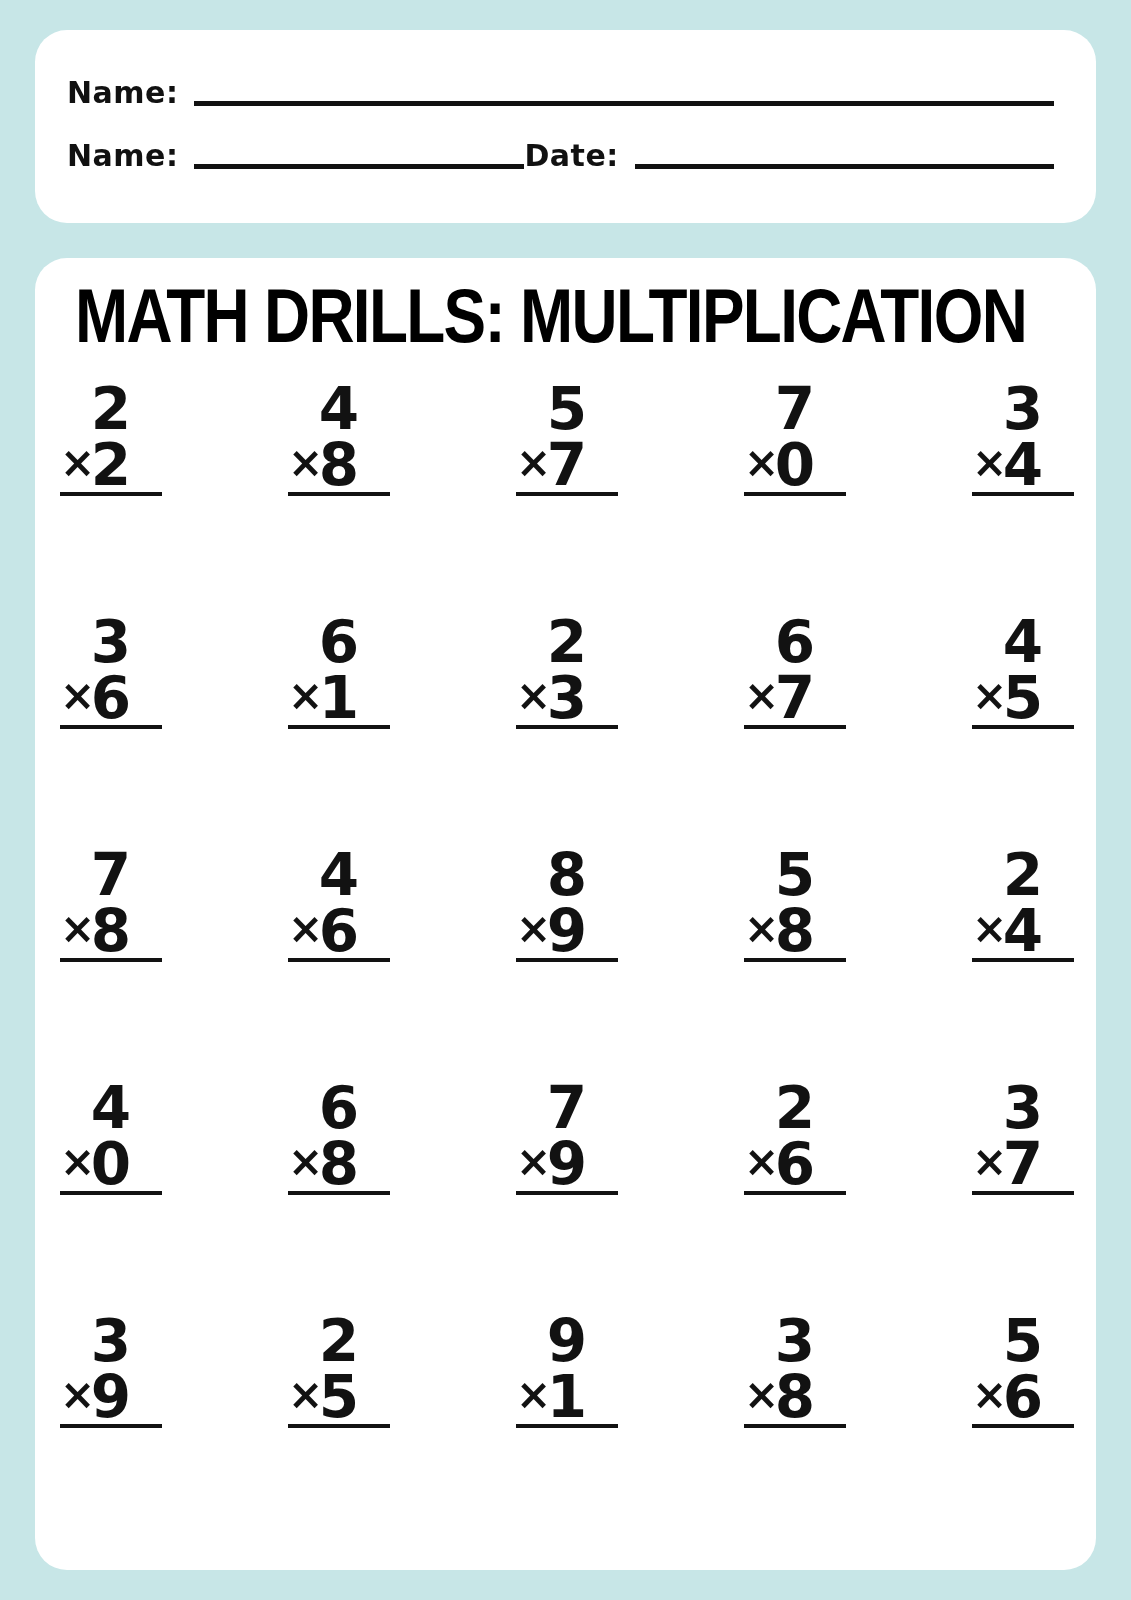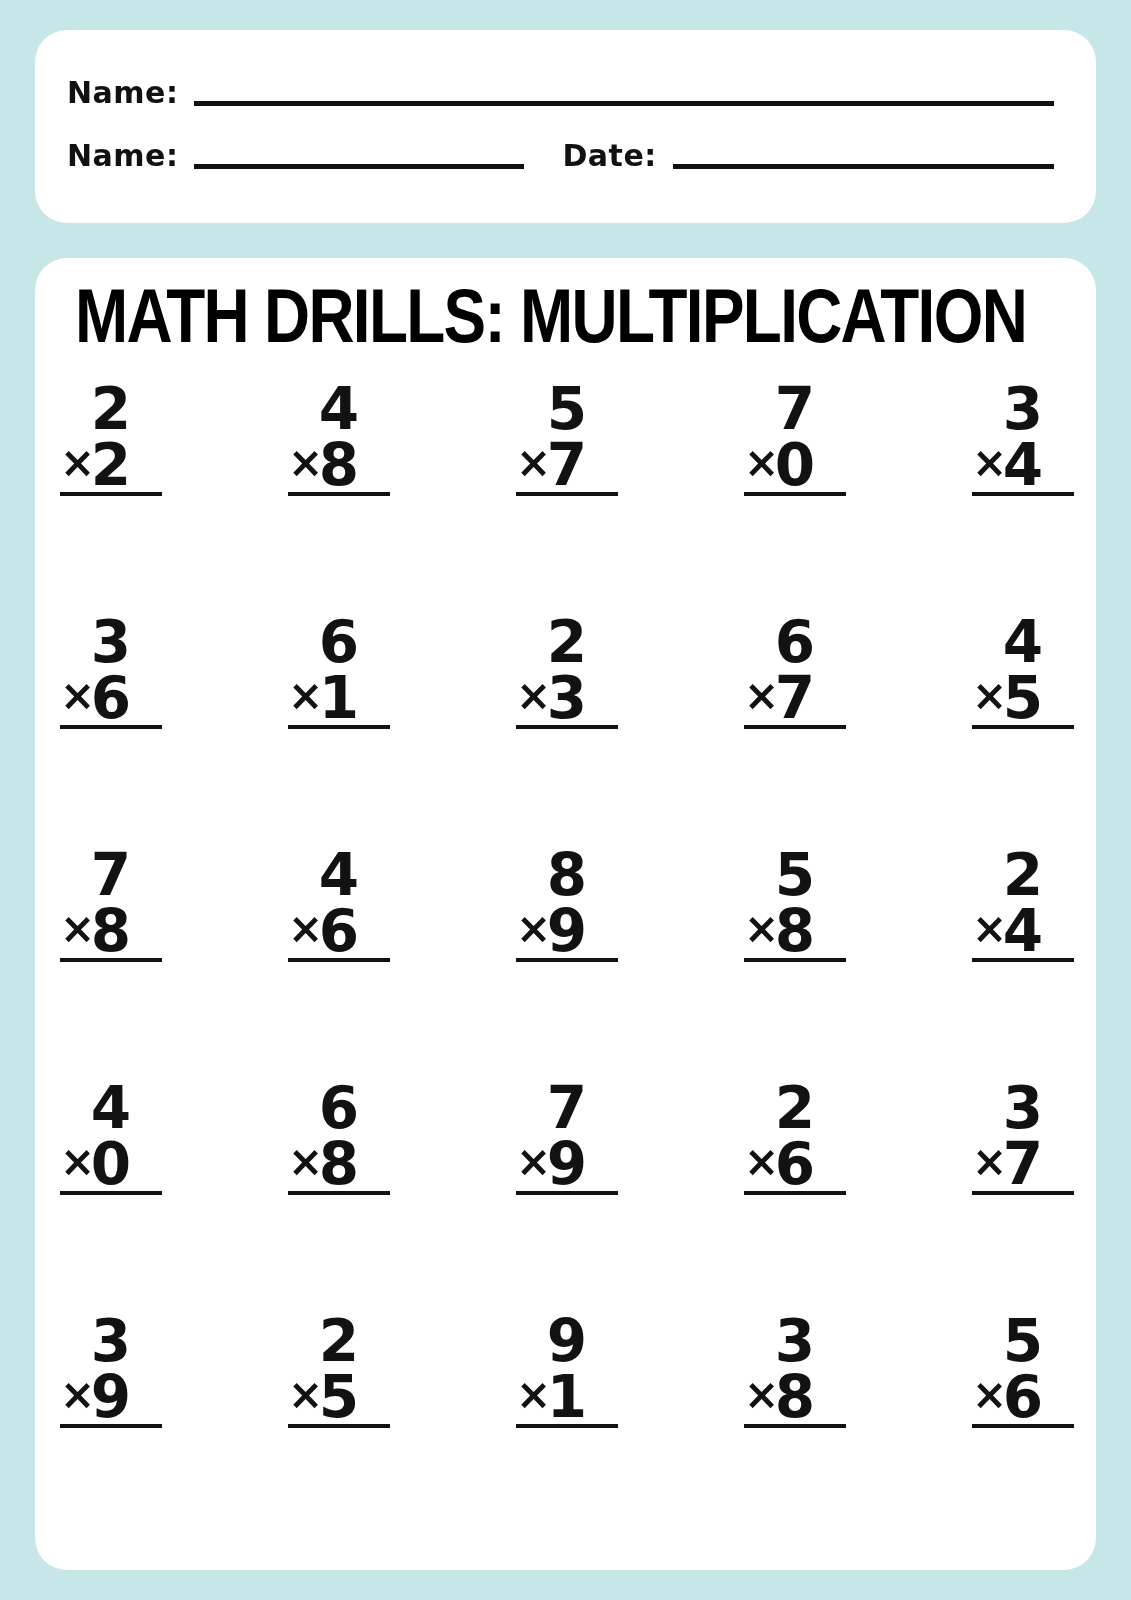--- a/index.html
+++ b/index.html
@@ -33,21 +33,21 @@
   }
   .writein-line {
     display: inline-block;
     border-bottom: 5px solid #111;
     height: 10px;
     margin-left: 16px;
     margin-bottom: 3px;
   }
   .name-line  { flex: 1; }
   .class-line { width: 330px; }
-  .date-label { margin-left: 38px; }
+  .date-label { }
   .date-line  { flex: 1; }
 
   .title {
     position: absolute;
     top: 14px; left: 40px;
     font-family: "Liberation Sans", sans-serif;
     font-weight: bold;
     font-size: 76px;
     letter-spacing: -2px;
     color: #000;

